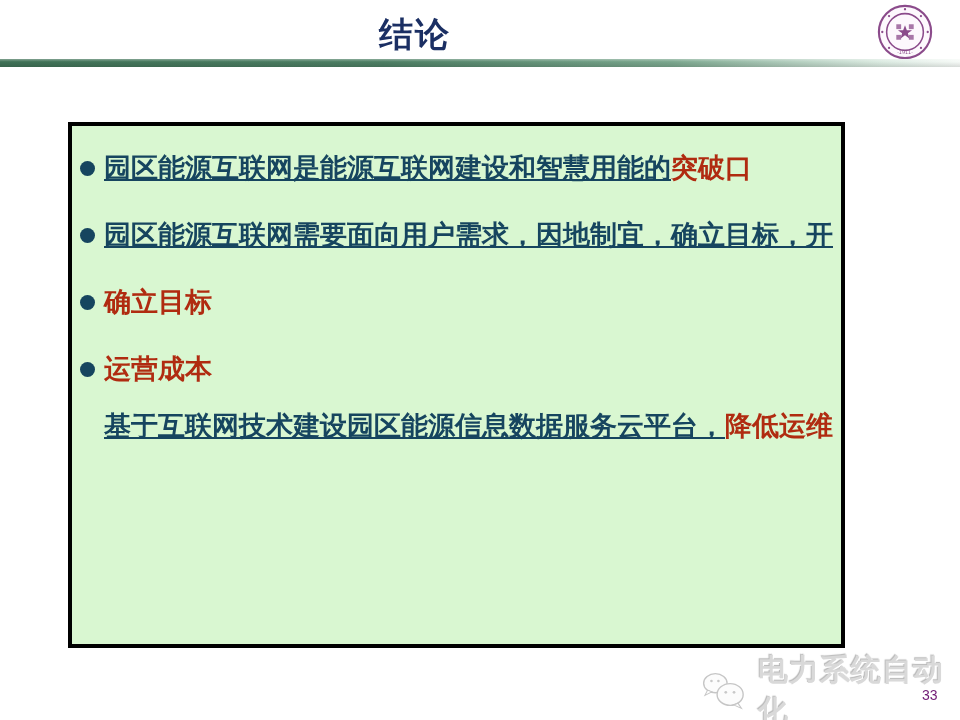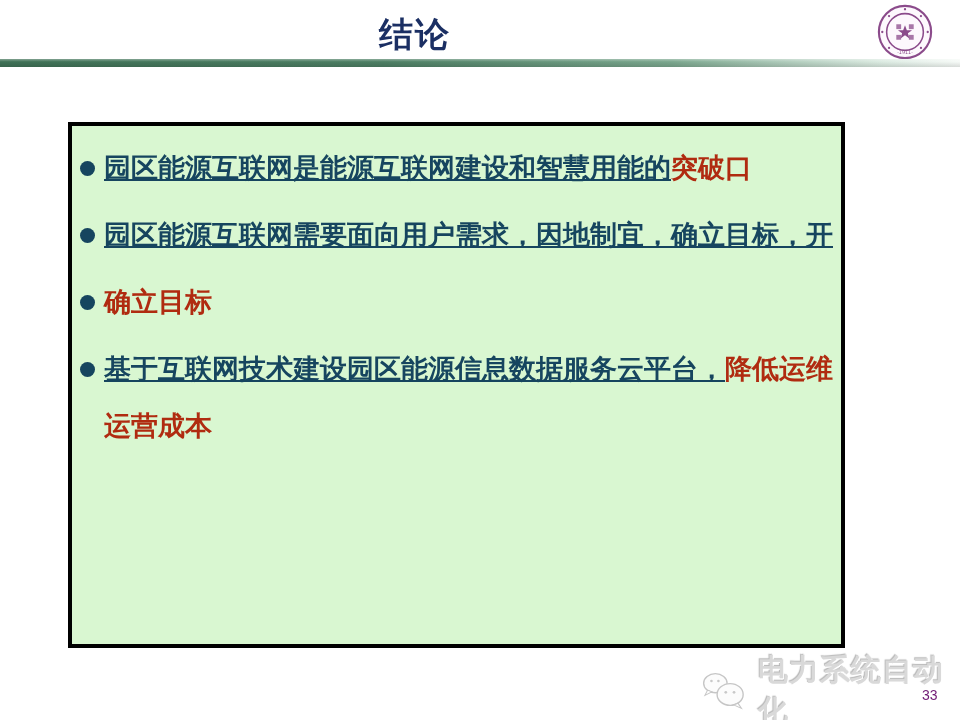--- a/index.html
+++ b/index.html
@@ -112,22 +112,22 @@
         <li class="bullet-item">
           <span class="bullet-dot"></span>
           <div class="bullet-line"><span class="seg-navy">园区能源互联网需要面向用户需求，因地制宜，确立目标，开</span></div>
         </li>
         <li class="bullet-item">
           <span class="bullet-dot"></span>
           <div class="bullet-line"><span class="seg-red">确立目标</span></div>
         </li>
         <li class="bullet-item">
           <span class="bullet-dot"></span>
+          <div class="bullet-line"><span class="seg-red">运营成本</span></div>
           <div class="bullet-line"><span class="seg-navy">基于互联网技术建设园区能源信息数据服务云平台，</span><span class="seg-red">降低运维</span></div>
-          <div class="bullet-line"><span class="seg-red">运营成本</span></div>
         </li>
       </ul>
   </div>
 
   <div class="footer-brand">
     <svg class="wechat-icon" viewBox="0 0 60 48">
       <ellipse cx="20" cy="15" rx="13.5" ry="11" fill="#fcfcfc" stroke="#c6c6c6" stroke-width="1.6"></ellipse>
       <path d="M11 23 L8 29 L16 25 Z" fill="#fcfcfc" stroke="#c6c6c6" stroke-width="1.2"></path>
       <circle cx="15.5" cy="12.5" r="1.5" fill="#c9c9c9"></circle>
       <circle cx="23.5" cy="12.5" r="1.5" fill="#c9c9c9"></circle>

